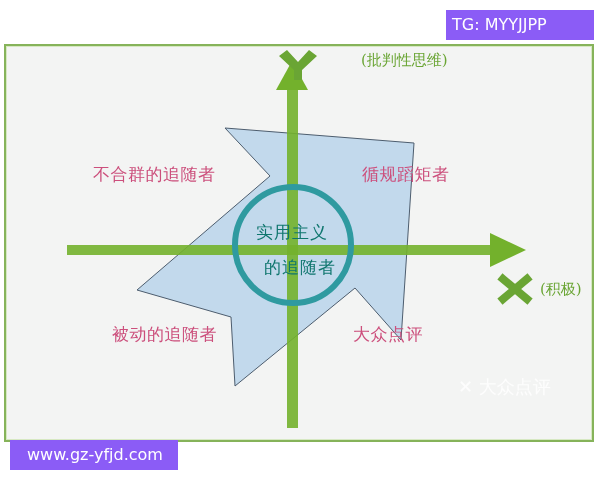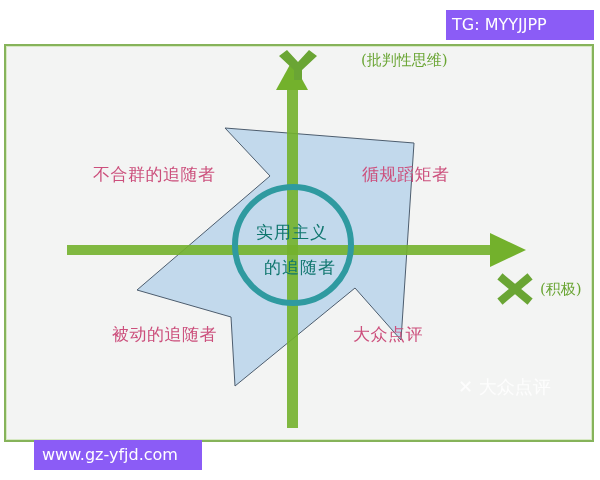--- a/index.html
+++ b/index.html
@@ -47,16 +47,16 @@
 
 <div class="lbl quad" style="left:93px;top:163px;">不合群的追随者</div>
 <div class="lbl quad" style="left:362px;top:163px;">循规蹈矩者</div>
 <div class="lbl quad" style="left:112px;top:323px;">被动的追随者</div>
 <div class="lbl quad" style="left:353px;top:323px;">大众点评</div>
 
 <div class="lbl center" style="left:256px;top:221px;">实用主义</div>
 <div class="lbl center" style="left:256px;top:256px;margin-left:8px;">的追随者</div>
 
 <div class="tag" style="left:446px;top:10px;width:148px;height:30px;line-height:30px;font-size:16px;padding-left:6px;box-sizing:border-box;">TG: MYYJJPP</div>
-<div class="tag" style="left:10px;top:440px;width:168px;height:30px;line-height:30px;font-size:16px;padding-left:8px;box-sizing:border-box;margin-left:24px;">www.gz-yfjd.com</div>
+<div class="tag" style="left:10px;top:440px;width:168px;height:30px;line-height:30px;font-size:16px;padding-left:17px;box-sizing:border-box;">www.gz-yfjd.com</div>
 <div class="wm" style="left:458px;top:375px;font-size:18px;">
   <span>✕ </span><span>大众点评</span>
 </div>
 
 </body></html>

